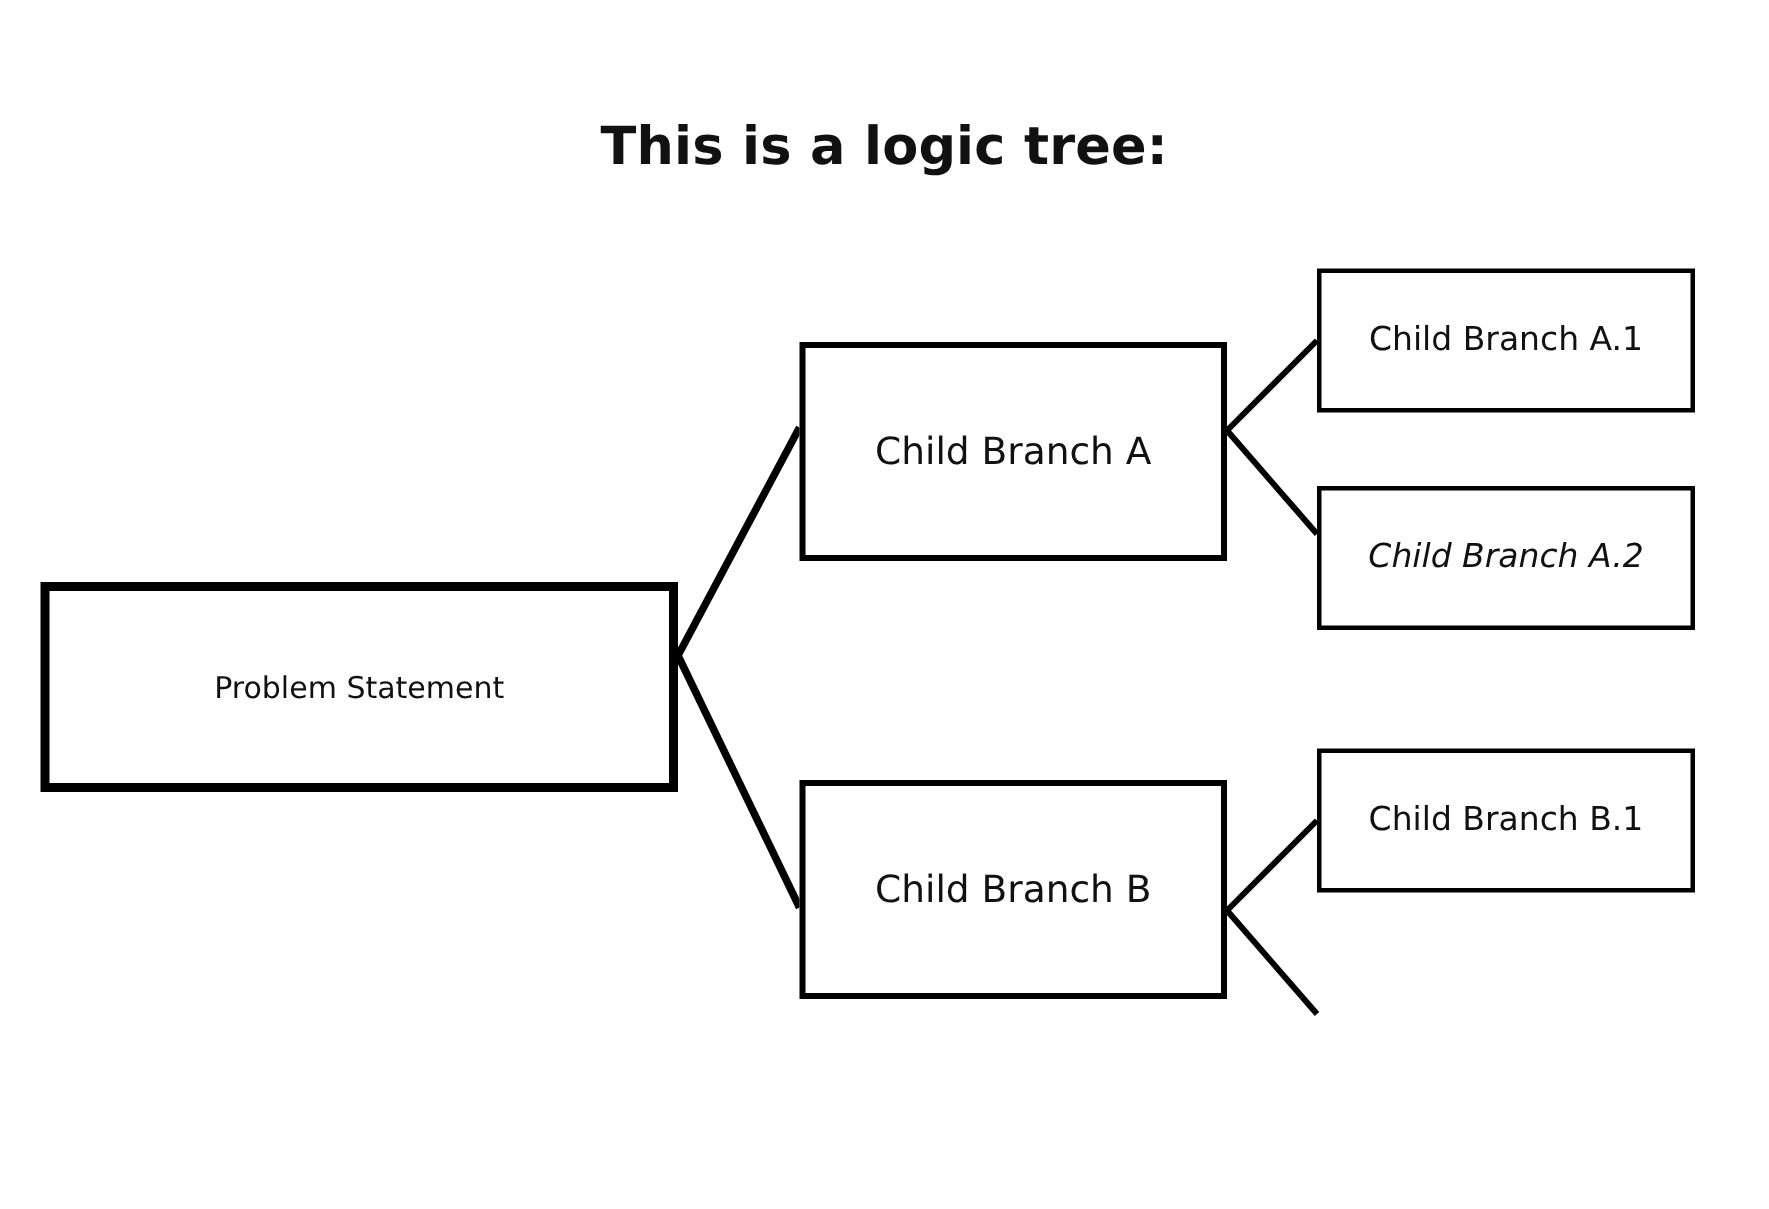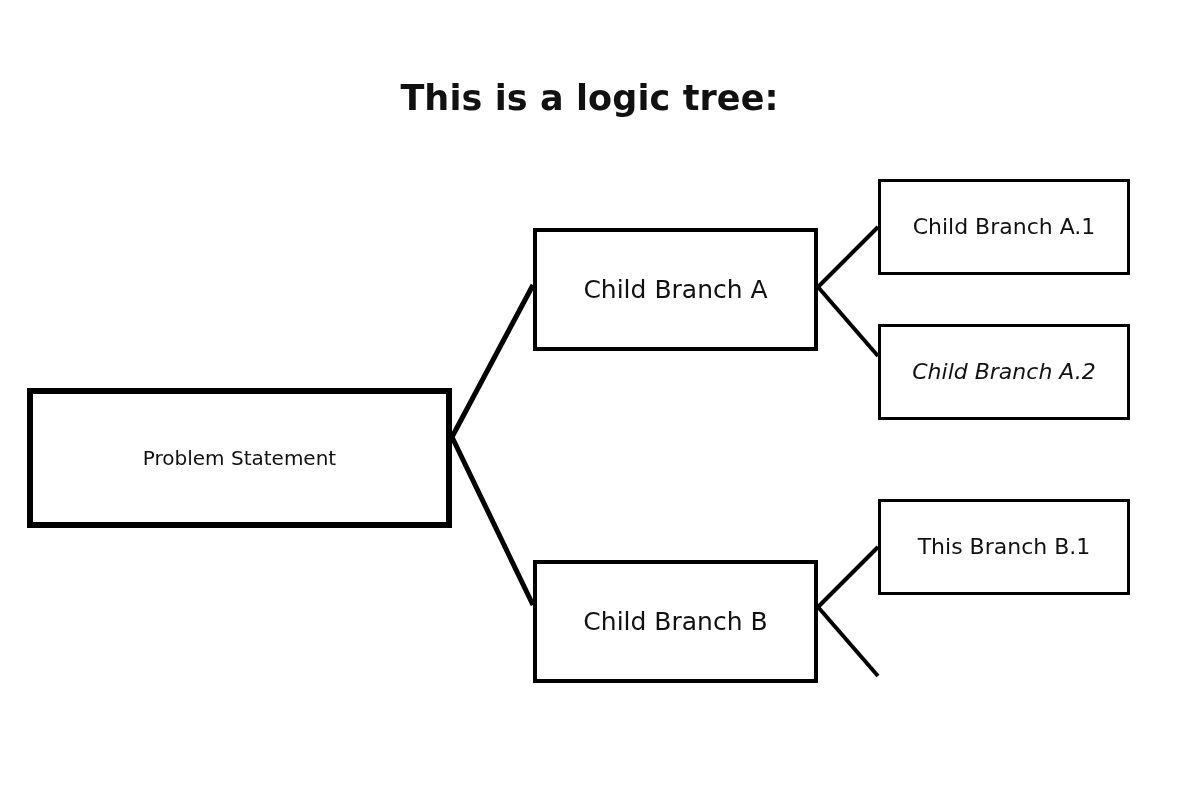--- a/index.html
+++ b/index.html
@@ -56,26 +56,26 @@
     left: 27px;
     top: 388px;
     width: 425px;
     height: 140px;
     border-width: 6px;
     font-size: 20px;
   }
   .node-mid {
     left: 533px;
     width: 285px;
-    height: 123px;
+    height: 146px;
     border-width: 4px;
     font-size: 25px;
   }
   .node-mid-a { top: 228px; }
-  .node-mid-b { top: 560px; }
+  .node-mid-b { top: 520px; }
   .node-leaf {
     left: 878px;
     width: 252px;
     height: 96px;
     border-width: 3px;
     font-size: 22px;
   }
   .node-leaf-a1 { top: 179px; }
   .node-leaf-a2 { top: 324px; font-style: italic; }
   .node-leaf-b1 { top: 499px; }
@@ -119,17 +119,17 @@
 
   <div class="node node-leaf node-leaf-a1">
     <span class="node-label">Child Branch A.1</span>
   </div>
 
   <div class="node node-leaf node-leaf-a2">
     <span class="node-label">Child Branch A.2</span>
   </div>
 
   <div class="node node-leaf node-leaf-b1">
-    <span class="node-label">This Branch B.1</span>
+    <span class="node-label">Child Branch B.1</span>
   </div>
 
 
 </div>
 
 </body></html>

